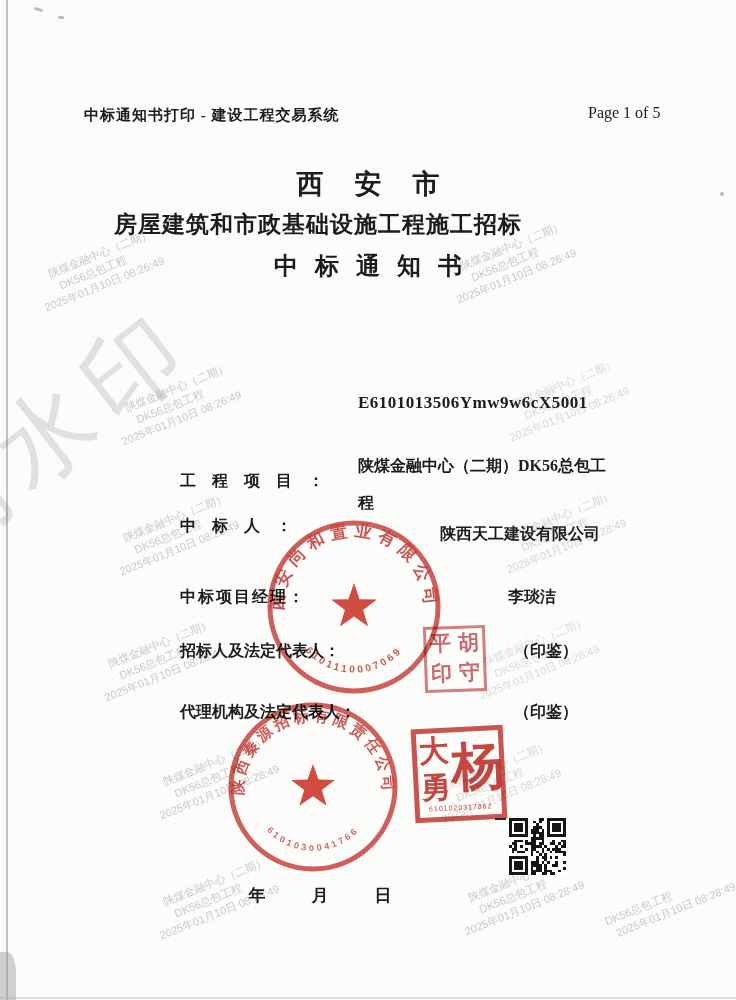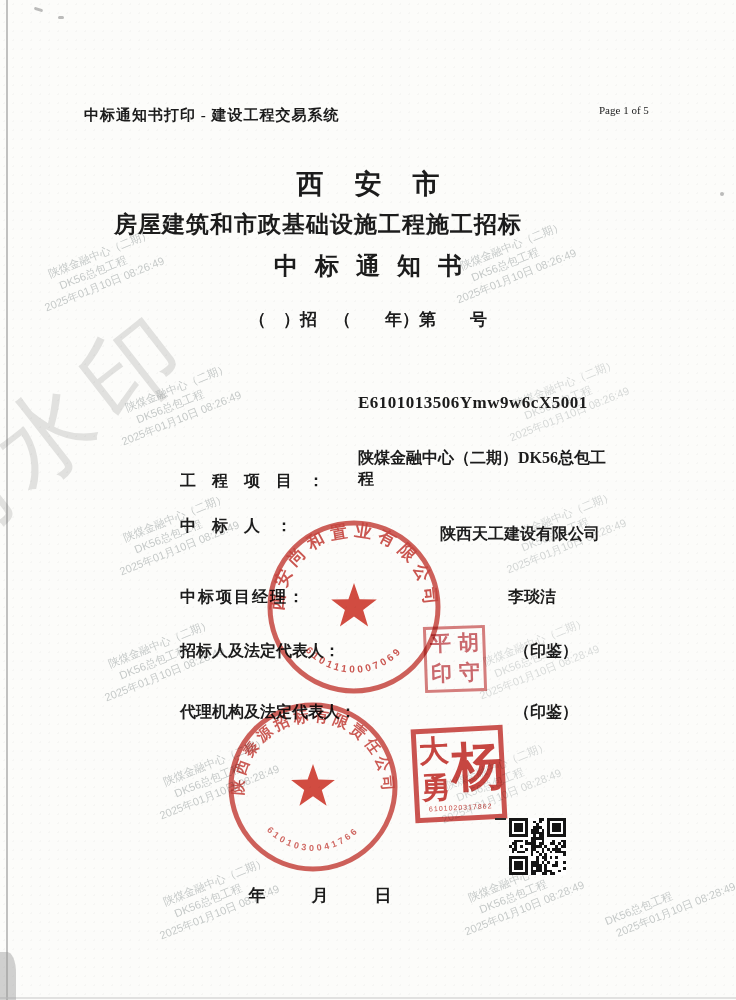--- a/index.html
+++ b/index.html
@@ -11,37 +11,37 @@
     background-size:9px 9px;
   }
   .abs{position:absolute;}
   
   .edge-left{left:6px;top:0;width:2px;height:1000px;background:#8f8f8f;opacity:.55;}
   .edge-bottom{left:0;top:997px;width:736px;height:2px;background:#cfcfcf;opacity:.6;}
   .corner-smudge{left:-6px;top:952px;width:22px;height:52px;background:#9c9c9c;opacity:.45;border-radius:0 40% 0 0;}
   .speck{background:#7a7a7a;opacity:.5;border-radius:2px;}
   
   .hdr-left{left:84px;top:106px;font-size:15px;letter-spacing:1px;font-weight:600;}
-  .hdr-right{left:588px;top:104px;font-size:11px;margin-left:11px;}
+  .hdr-right{left:588px;top:104px;font-size:16px;}
   
   .wm{position:absolute;transform:rotate(-22deg);color:#99a0a0;opacity:.55;font-size:11px;line-height:15px;font-family:"Liberation Sans",sans-serif;white-space:nowrap;}
   .wm .l1{margin-left:16px;}
   .wm .l2{margin-left:22px;}
   .wm .l3{margin-left:0;}
   .wm-big{left:-78px;top:470px;font-size:96px;letter-spacing:14px;color:rgba(90,90,90,0.16);transform:rotate(-38deg);transform-origin:0 50%;white-space:nowrap;font-family:"Liberation Sans",sans-serif;}
   
   .t-city{left:0;top:166px;width:736px;text-align:center;font-size:27px;font-weight:700;letter-spacing:31px;text-indent:31px;}
   .t-sub{left:0;top:209px;width:636px;text-align:center;font-size:23px;font-weight:700;letter-spacing:1px;}
   .t-doc{left:0;top:250px;width:736px;text-align:center;font-size:24px;font-weight:700;letter-spacing:17px;text-indent:17px;}
   .t-ref{left:0;top:308px;width:736px;text-align:center;font-size:17px;font-weight:600;}
   
   .f-label{left:180px;font-size:16px;font-weight:600;white-space:nowrap;}
   .f-value{font-size:16px;white-space:nowrap;}
   .v-projno{left:358px;top:393px;font-size:17px;font-weight:700;letter-spacing:.5px;}
-  .v-projname{left:358px;top:447px;width:262px;white-space:normal;line-height:21px;font-weight:600;}
+  .v-projname{left:358px;top:447px;width:262px;white-space:normal;line-height:37px;font-weight:600;}
   .v-winner{left:440px;top:524px;font-weight:600;}
   .v-manager{left:508px;top:587px;font-weight:600;}
   .v-hint1{left:514px;top:641px;font-weight:600;}
   .v-hint2{left:514px;top:702px;font-weight:600;}
   .date-line{left:12px;top:884px;width:620px;text-align:center;font-size:17px;font-weight:600;letter-spacing:4px;}
   
   .seal{mix-blend-mode:multiply;}
   .sq-seal1{
     left:424px;top:626px;width:56px;height:60px;border:3px solid rgba(205,95,95,.8);
     transform:rotate(-2deg);display:grid;grid-template-columns:1fr 1fr;
@@ -136,21 +136,20 @@
   </div>
 
   <div class="abs wm-big">明水印</div>
 
   <div class="abs hdr-left">中标通知书打印 - 建设工程交易系统</div>
   <div class="abs hdr-right">Page 1 of 5</div>
 
   <div class="abs t-city">西安市</div>
   <div class="abs t-sub">房屋建筑和市政基础设施工程施工招标</div>
   <div class="abs t-doc">中标通知书</div>
-  <div class="abs t-ref">（　）招　（　　年）第　　号</div>
 
   <div class="abs f-value v-projno">E6101013506Ymw9w6cX5001</div>
 
   <div class="abs f-label" style="top:471px;">工　程　项　目　：</div>
   <div class="abs f-value v-projname">陕煤金融中心（二期）DK56总包工程</div>
 
   <div class="abs f-label" style="top:516px;">中　标　人　：</div>
   <div class="abs f-value v-winner">陕西天工建设有限公司</div>
 
   <div class="abs f-label" style="top:587px;letter-spacing:2px;">中标项目经理：</div>

